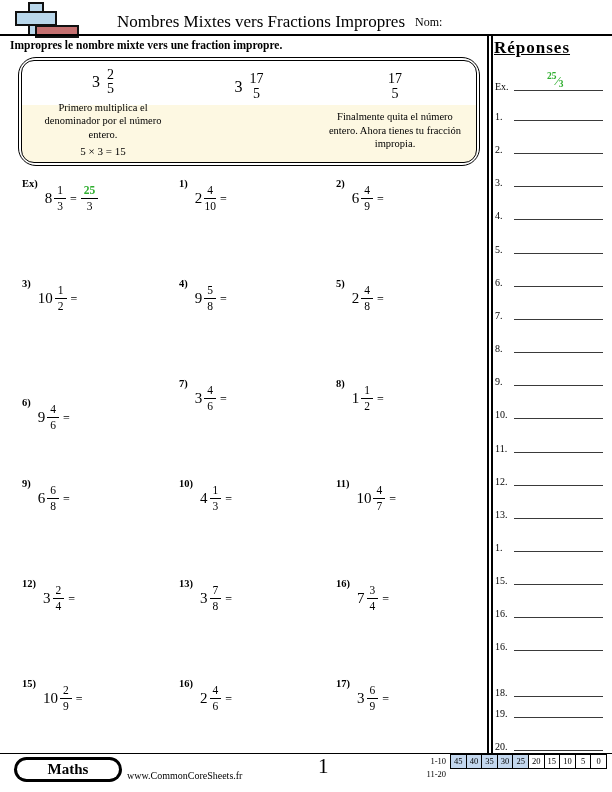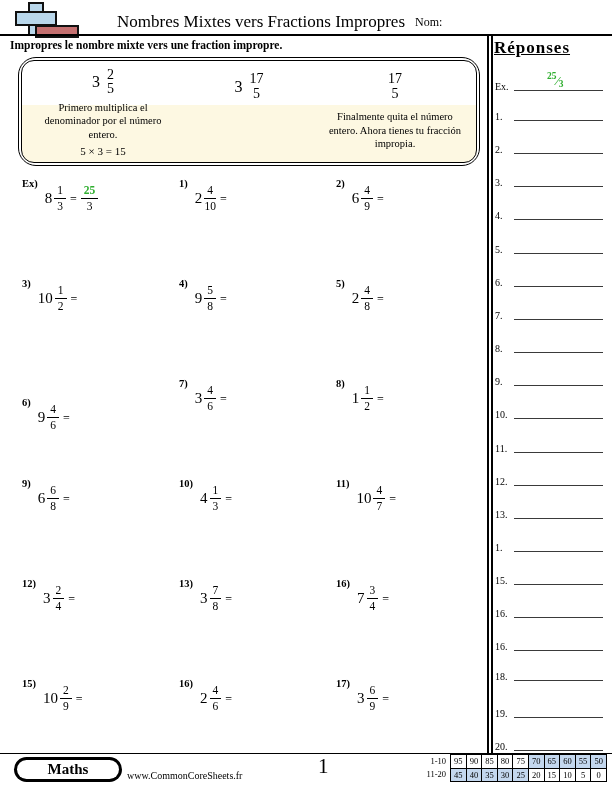--- a/index.html
+++ b/index.html
@@ -206,21 +206,21 @@
         <span class="aline"></span>
       </div>
       <div class="aitem" style="top: 600.25px;">
         <span class="alabel">16.</span>
         <span class="aline"></span>
       </div>
       <div class="aitem" style="top: 633.4px;">
         <span class="alabel">16.</span>
         <span class="aline"></span>
       </div>
-      <div class="aitem" style="top: 663px;">
+      <div class="aitem" style="top: 679px;">
         <span class="alabel">18.</span>
         <span class="aline"></span>
       </div>
       <div class="aitem" style="top: 699.7px;">
         <span class="alabel">19.</span>
         <span class="aline"></span>
       </div>
       <div class="aitem" style="top: 732.85px;">
         <span class="alabel">20.</span>
         <span class="aline"></span>
@@ -230,32 +230,20 @@
   <div class="footer-rule"></div>
   <div class="badge">
     <div class="badge-inner">Maths</div>
   </div>
   <div class="website">www.CommonCoreSheets.fr</div>
   <div class="pageno">1</div>
   <div class="score-label" style="left:402px;top:756px">1-10</div>
   <div class="score-label" style="left:402px;top:769px">11-20</div>
   <table class="score-grid">
       <tbody id="score-body">
-        <tr>
-          <td>95</td>
-          <td>90</td>
-          <td>85</td>
-          <td>80</td>
-          <td>75</td>
-          <td class="shaded">70</td>
-          <td class="shaded">65</td>
-          <td class="shaded">60</td>
-          <td class="shaded">55</td>
-          <td class="shaded">50</td>
-        </tr>
         <tr>
           <td class="shaded">45</td>
           <td class="shaded">40</td>
           <td class="shaded">35</td>
           <td class="shaded">30</td>
           <td class="shaded">25</td>
           <td>20</td>
           <td>15</td>
           <td>10</td>
           <td>5</td>

